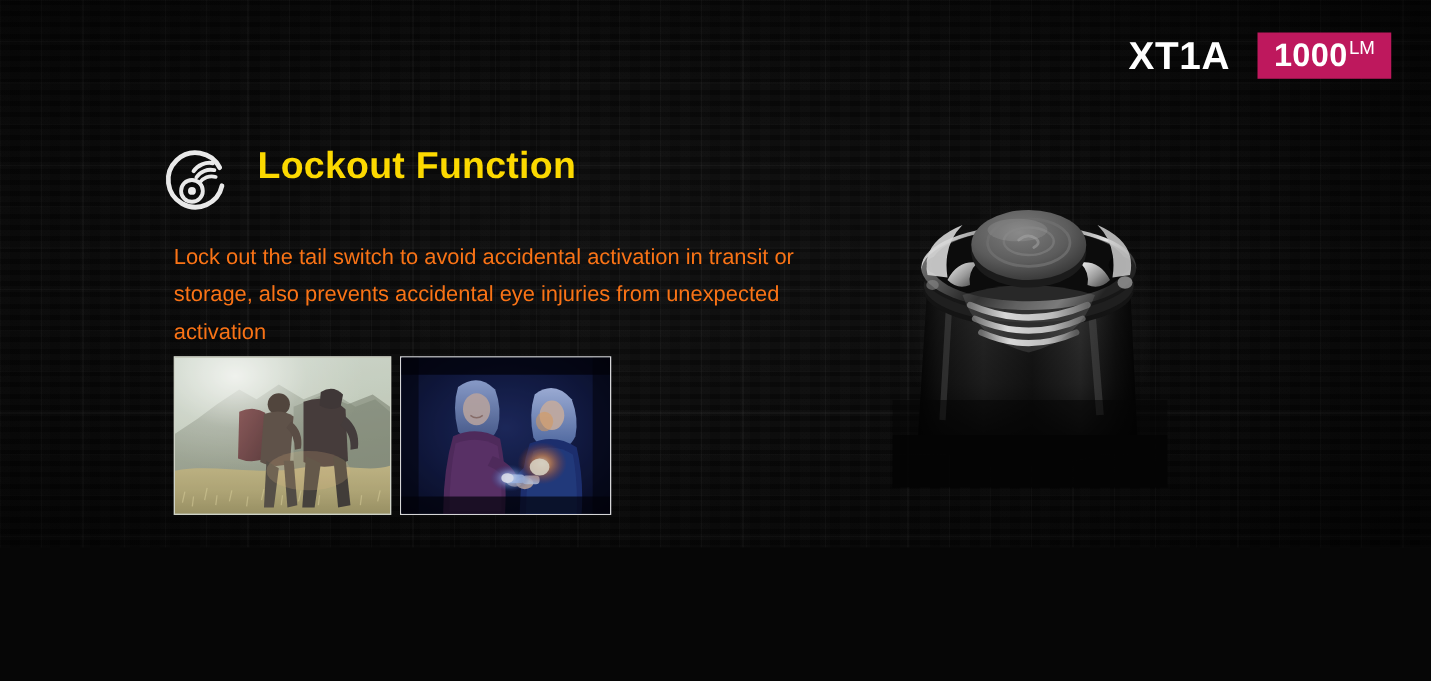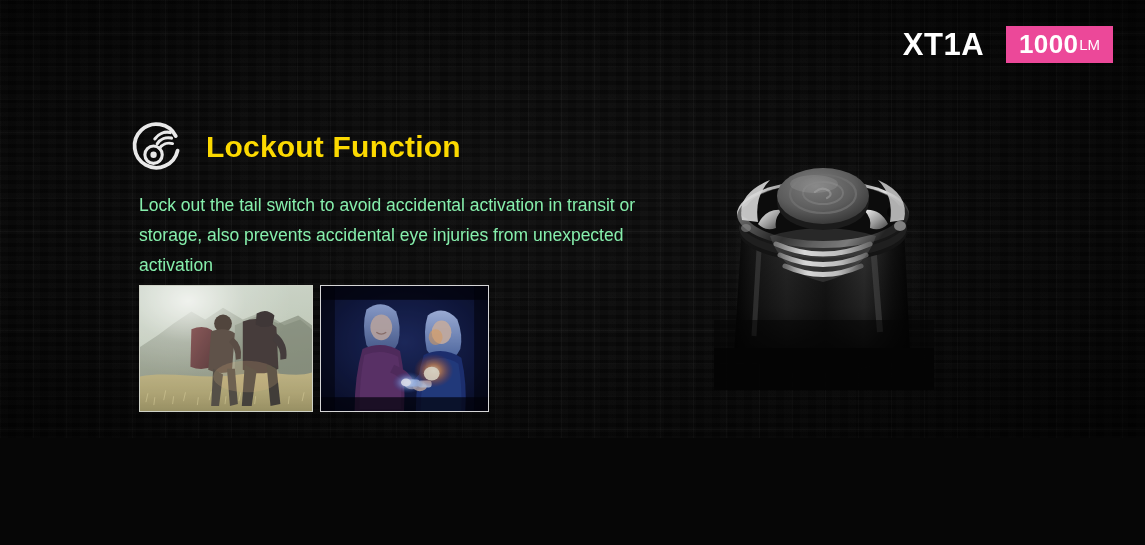--- a/index.html
+++ b/index.html
@@ -66,23 +66,23 @@
     display:flex; align-items:center; gap:22px;
   }
   .model-name {
     color:#ffffff;
     font-size:31px;
     font-weight:bold;
     letter-spacing:0.5px;
     line-height:1;
   }
   .lumen-badge {
-    background:#ec4899;
+    background:#be185d;
     padding:5px 13px 6px 13px;
-    display:flex; align-items:center;
+    display:flex; align-items:flex-start;
     line-height:1;
   }
   .lumen-value {
     color:#ffffff;
     font-size:26px;
     font-weight:bold;
     letter-spacing:0.3px;
   }
   .lumen-unit {
     color:#ffffff;
@@ -91,35 +91,35 @@
     margin-left:1px;
   }
 
   
   .feature {
     position:absolute;
     left:130px; top:116px;
     width:580px;
   }
   .feature-head {
-    display:flex; align-items:center; gap:18px;
+    display:flex; gap:18px;
     height:62px;
   }
   .lockout-icon { width:58px; height:58px; flex:0 0 58px; display:block; }
   .feature-title {
     color:#fcd900;
     font-size:30px;
     font-weight:bold;
     letter-spacing:0.2px;
     white-space:nowrap;
   }
   .feature-body {
     margin-left:9px;
     margin-top:12px;
-    color:#86efac;
+    color:#f97316;
     font-size:17.5px;
     line-height:30px;
     max-width:548px;
   }
 
   
   .thumbs {
     position:absolute;
     left:139px; top:285px;
     display:flex; align-items:flex-start; gap:7px;

